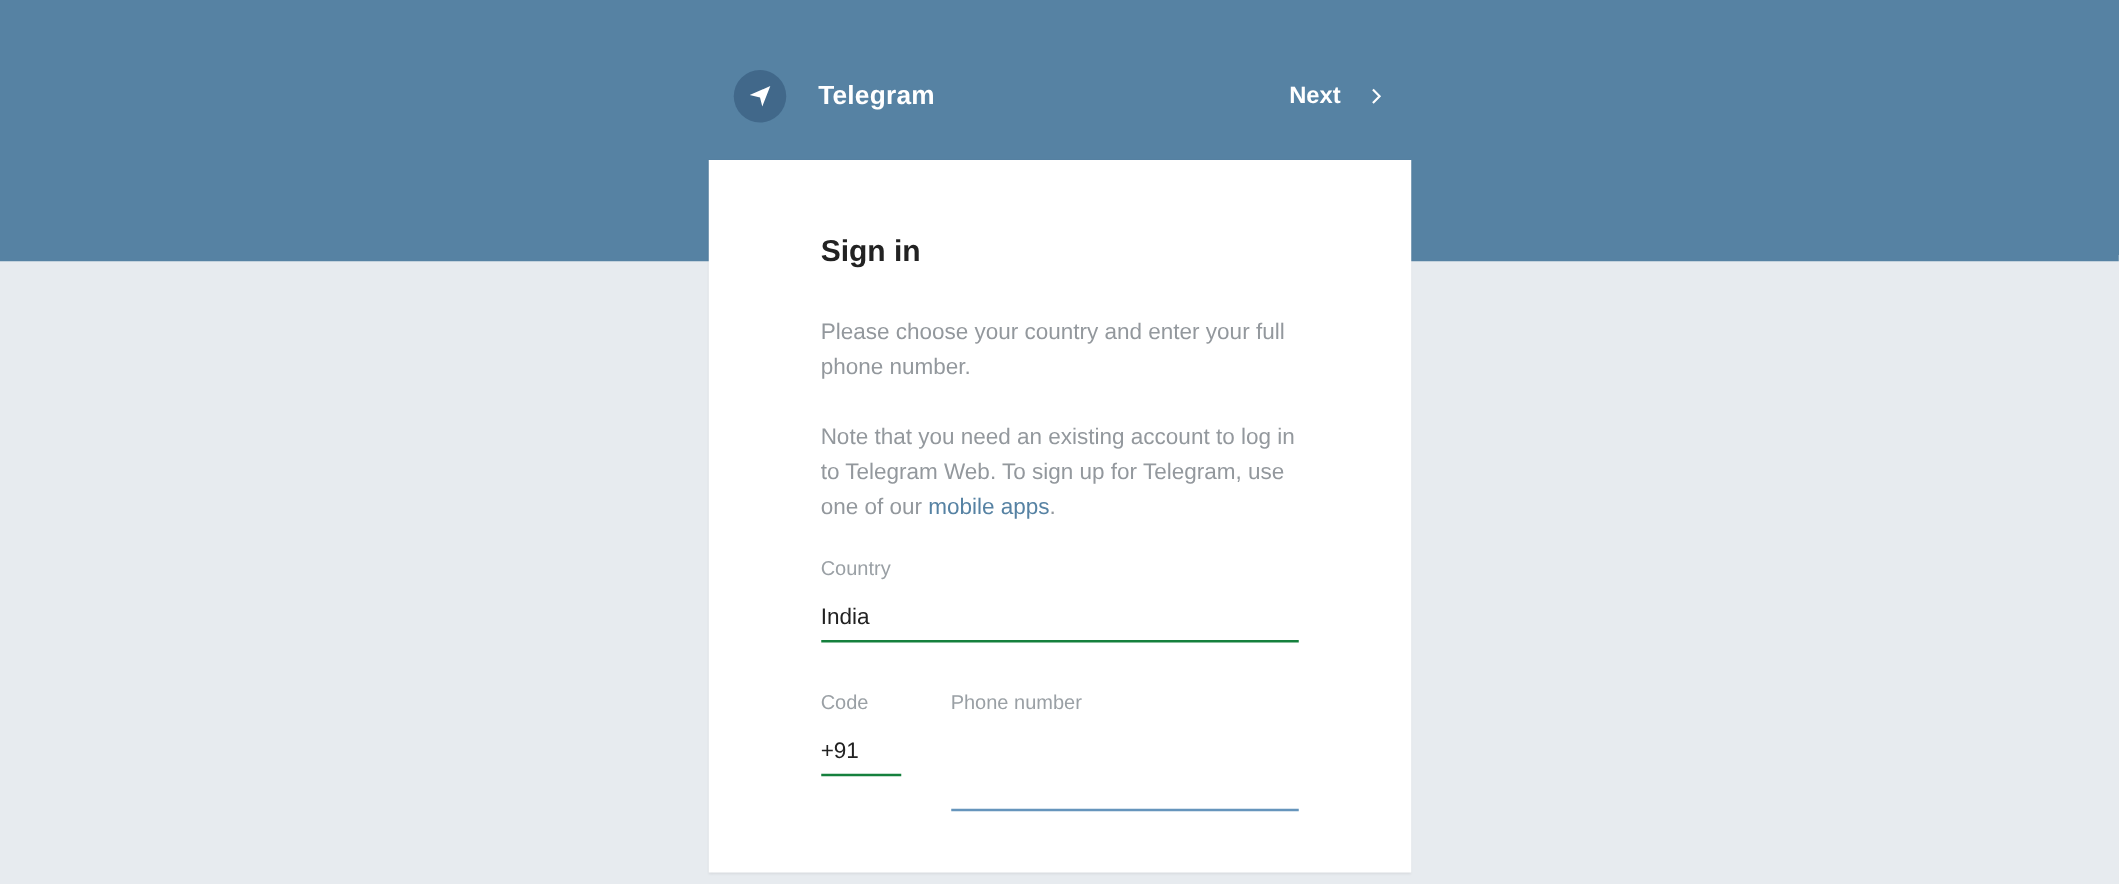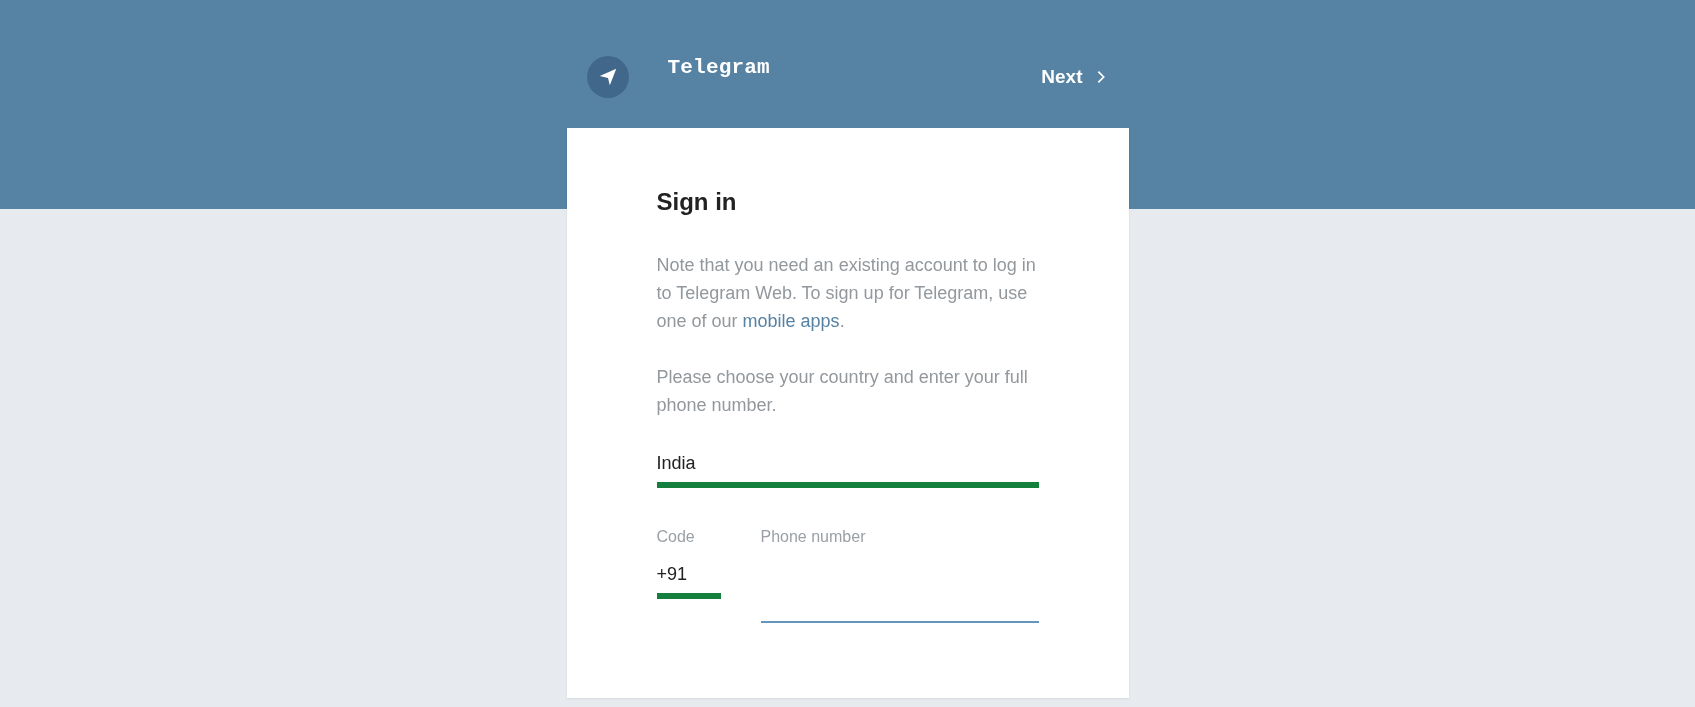--- a/index.html
+++ b/index.html
@@ -27,22 +27,22 @@
     display: flex;
     align-items: center;
     justify-content: space-between;
     padding-top: 56px;
     padding-bottom: 30px;
     padding-left: 20px;
     padding-right: 20px;
   }
   .brand {
     display: flex;
-    gap: 39px;
-    font-family: Liberation Mono, monospace;
+    align-items: center;
+    gap: 26px;
   }
   .logo-circle {
     width: 42px;
     height: 42px;
     border-radius: 50%;
     background: #41688a;
     display: flex;
     align-items: center;
     justify-content: center;
     flex-shrink: 0;
@@ -50,21 +50,21 @@
   .logo-circle svg { width: 22px; height: 22px; display:block; }
   .app-name {
     color: #ffffff;
     font-size: 21px;
     font-weight: 600;
     letter-spacing: 0.2px;
   }
   .next-btn {
     display: flex;
     align-items: center;
-    gap: 10px;
+    gap: 20px;
     color: #ffffff;
     font-size: 19px;
     font-weight: 700;
     cursor: pointer;
     user-select: none;
   }
   .next-btn svg { width: 16px; height: 16px; stroke: #fff; stroke-width: 2.6; fill: none; display:block; }
   .card {
     background: #ffffff;
     width: 562px;
@@ -95,21 +95,21 @@
   .field.full { width: 100%; }
   .field.code { width: 64px; flex-shrink:0; }
   .field.phone { flex: 1; gap: 28px; }
   .field-label {
     font-size: 16px;
     color: #9aa0a5;
     margin-bottom: 12px;
   }
   .text-input {
     border: none;
-    border-bottom: 6px solid #15803d;
+    border-bottom: 2px solid #15803d;
     font-size: 18px;
     color: #222;
     padding: 6px 0 8px 0;
     outline: none;
     background: transparent;
     font-family: inherit;
     width: 100%;
   }
   .text-input.focused {
     border-bottom: 2px solid #6695bc;
@@ -138,27 +138,28 @@
         <svg viewBox="0 0 24 24">
             <polyline points="8 4 16 12 8 20"></polyline>
           </svg>
       </span>
     </div>
   </div>
 
   <div class="card">
     <h1>Sign in</h1>
 
+    <p class="desc">Please choose your country and enter your full phone number.</p>
+
     <p class="desc">
       <span>Note that you need an existing account to log in to Telegram Web. To sign up for Telegram, use one of our </span><a href="#">mobile apps</a><span class="period">.</span>
     </p>
 
-    <p class="desc">Please choose your country and enter your full phone number.</p>
-
     <div class="field full country-block">
+      <span class="field-label">Country</span>
       <input type="text" class="text-input" value="India" style="">
     </div>
 
     <div class="form-row">
       <div class="field code">
         <span class="field-label">Code</span>
         <input type="text" class="text-input" value="+91" style="">
       </div>
       <div class="field phone">
         <span class="field-label">Phone number</span>

